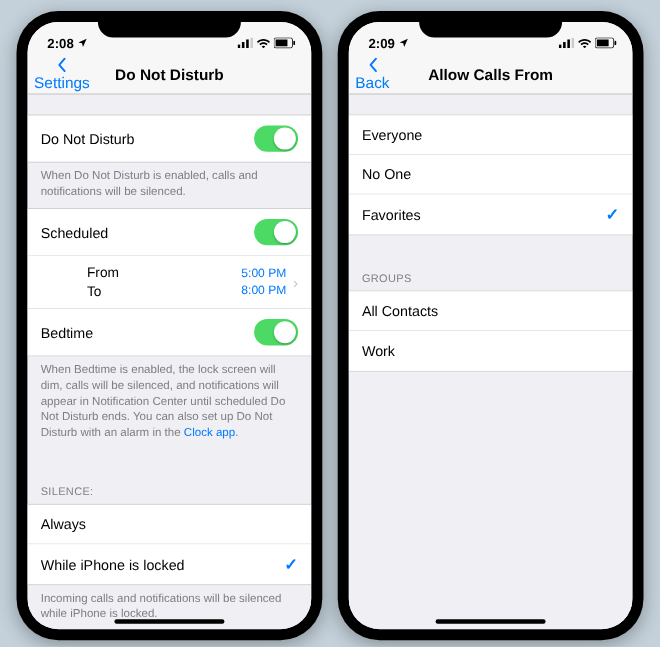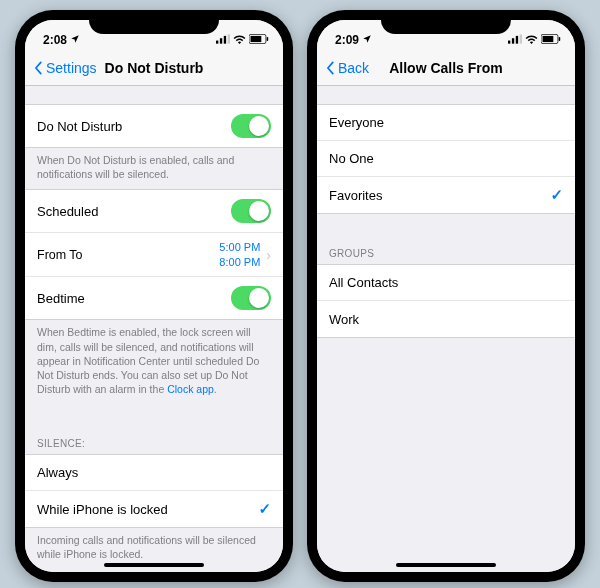--- a/index.html
+++ b/index.html
@@ -64,20 +64,21 @@
     border-bottom: 1px solid #c6c6c9;
     display: flex; align-items: center;
     position: relative;
     padding: 0 6px;
   }
   .nav-back {
     display: flex; align-items: center;
     color: #007aff;
     font-size: 14px;
     gap: 1px;
+    flex-direction: column;
   }
   .chev-left-svg { width:14px; height:14px; }
   .nav-title {
     position: absolute;
     left: 50%; transform: translateX(-50%);
     font-weight: 600;
     font-size: 14px;
     color: #000;
   }
   .content {
@@ -151,21 +152,21 @@
   }
   .homebar {
     position:absolute;
     bottom: 5px; left:50%;
     transform:translateX(-50%);
     width: 100px; height:4px;
     background:#000; border-radius:2px;
   }
   .cell-tall { padding-top:8px; padding-bottom:8px;}
   .fromto { display:flex; justify-content:space-between; align-items:center; width:100%;}
-  .fromto-left { display:flex; flex-direction:row; gap:3px; font-size:12.5px;}
+  .fromto-left { display:flex; flex-direction:column; gap:3px; font-size:12.5px;margin-left:42px;}
   .fromto-right { display:flex; flex-direction:column; gap:3px; text-align:right;}
 </style>
 </head>
 <body>
 
 <div class="phones">
 
   <div class="phone">
     <div class="notch"></div>
     <div class="screen">

